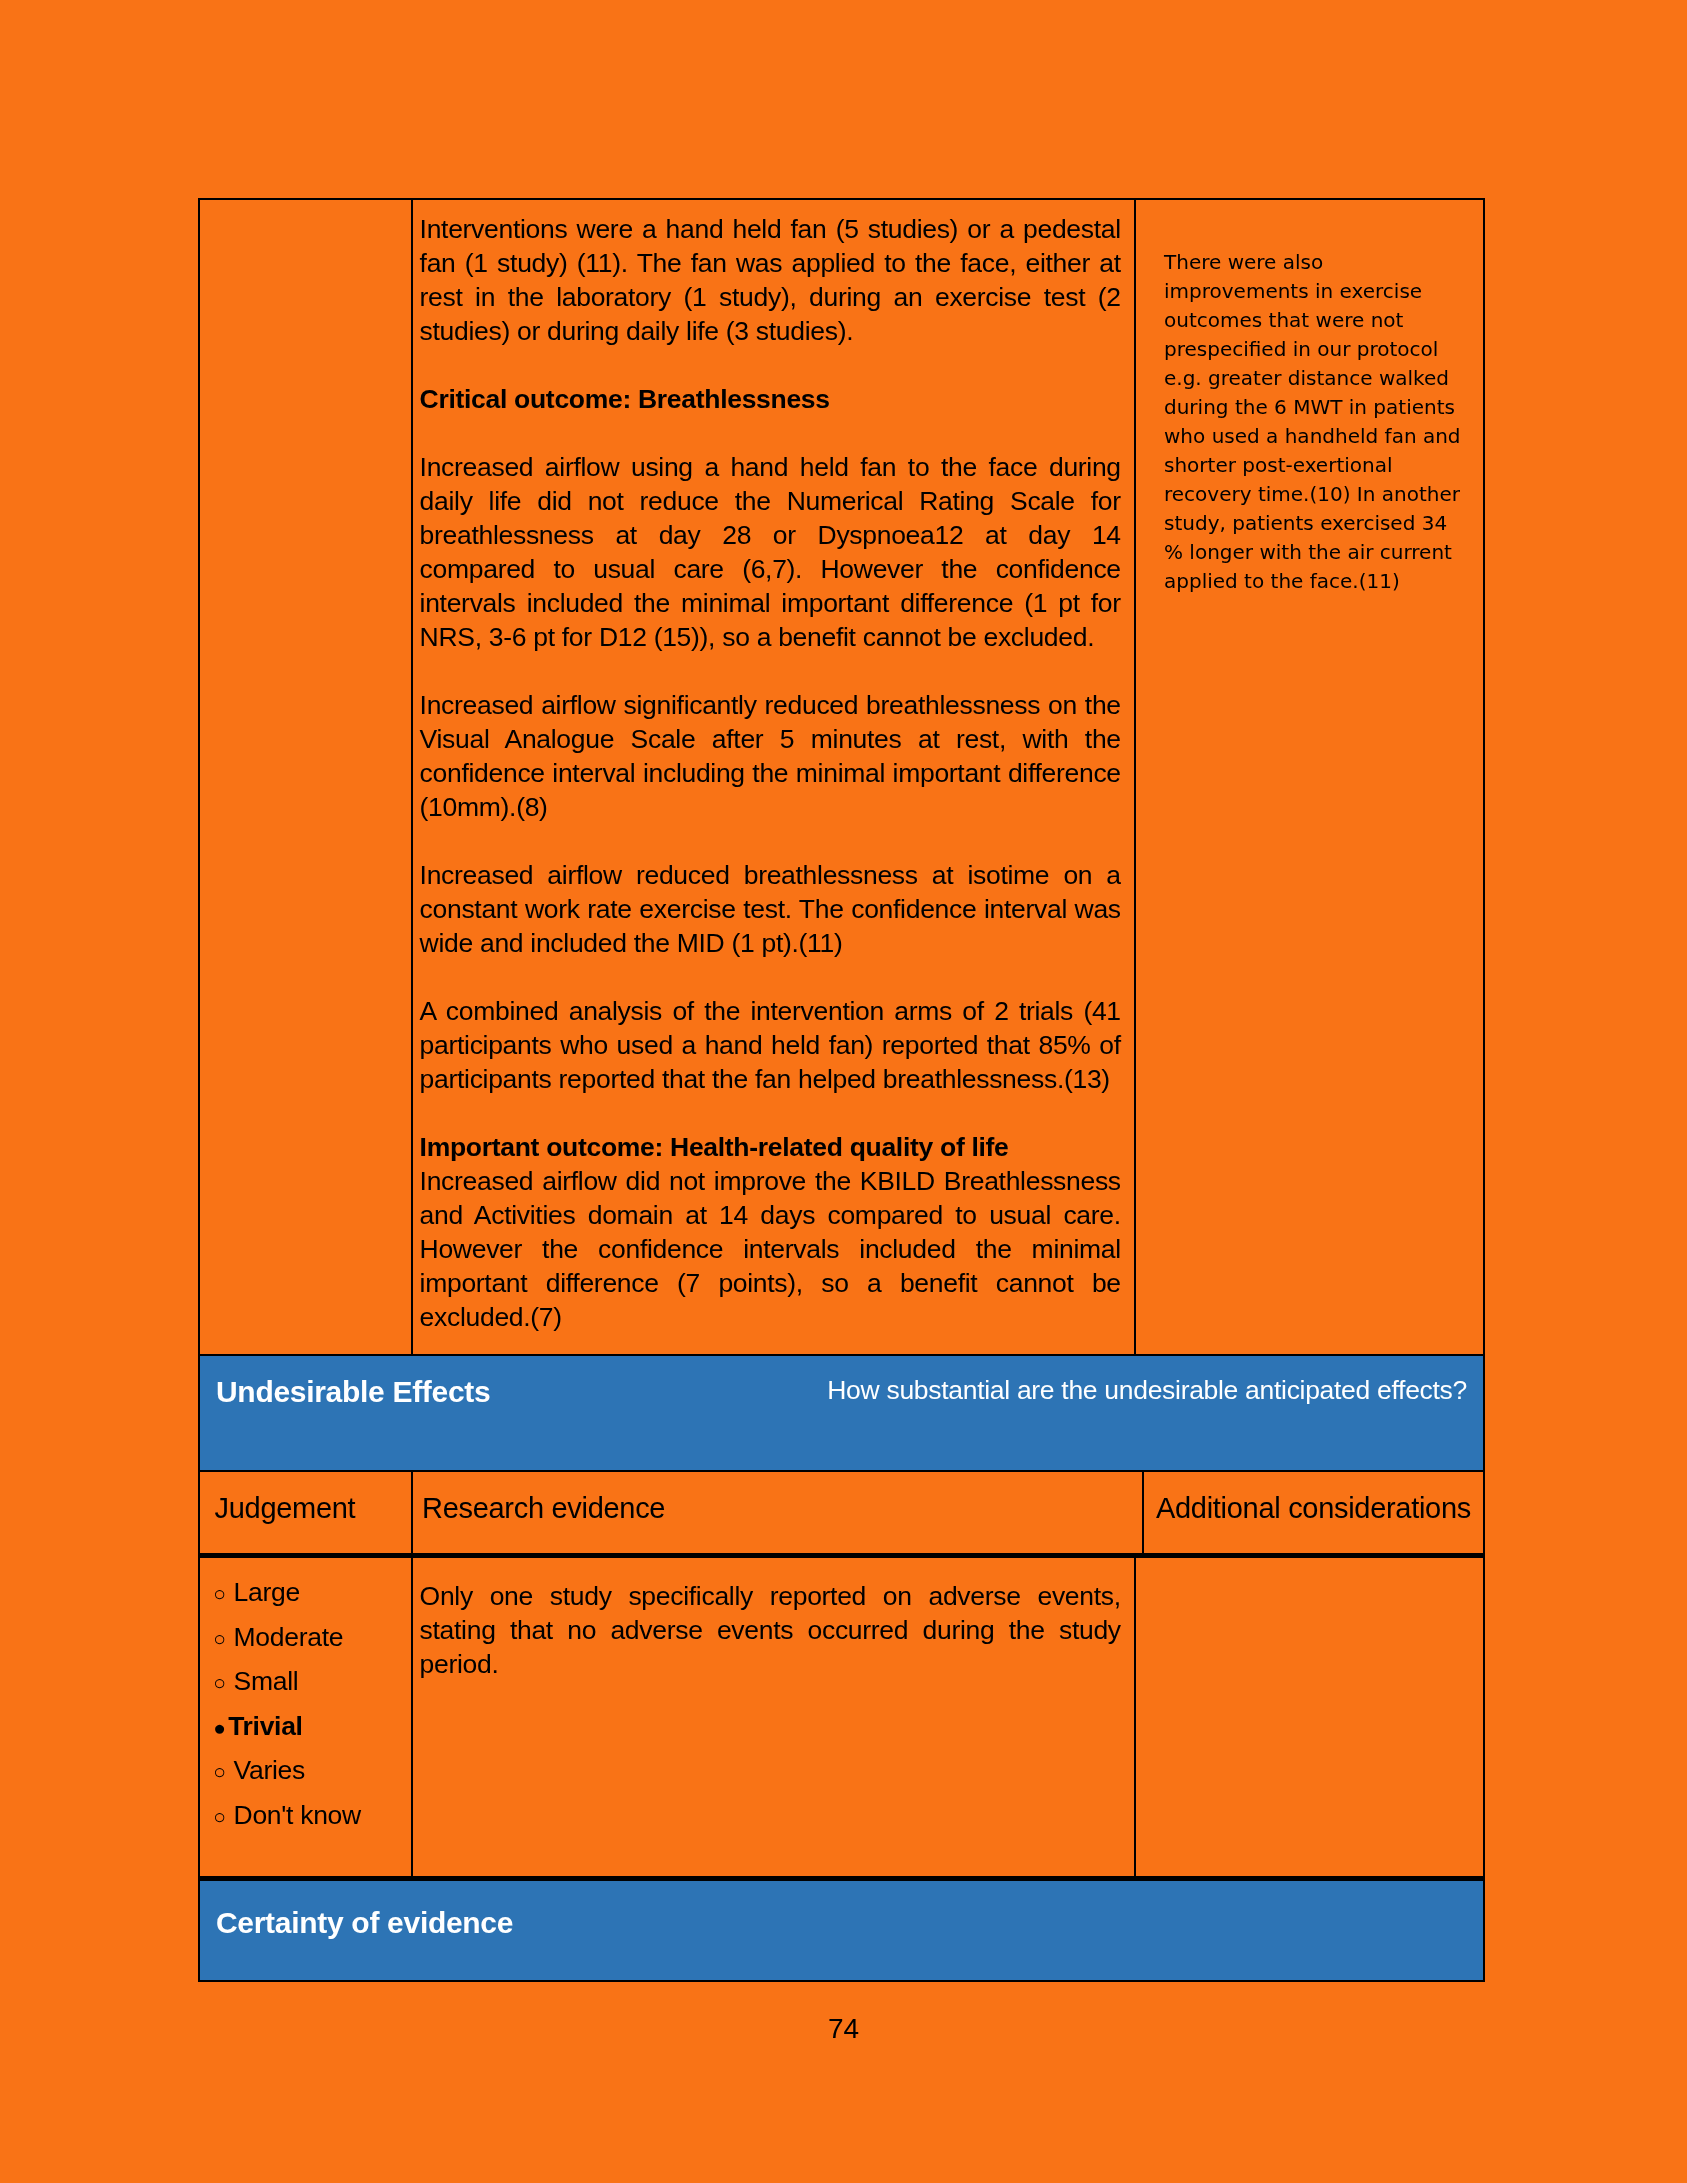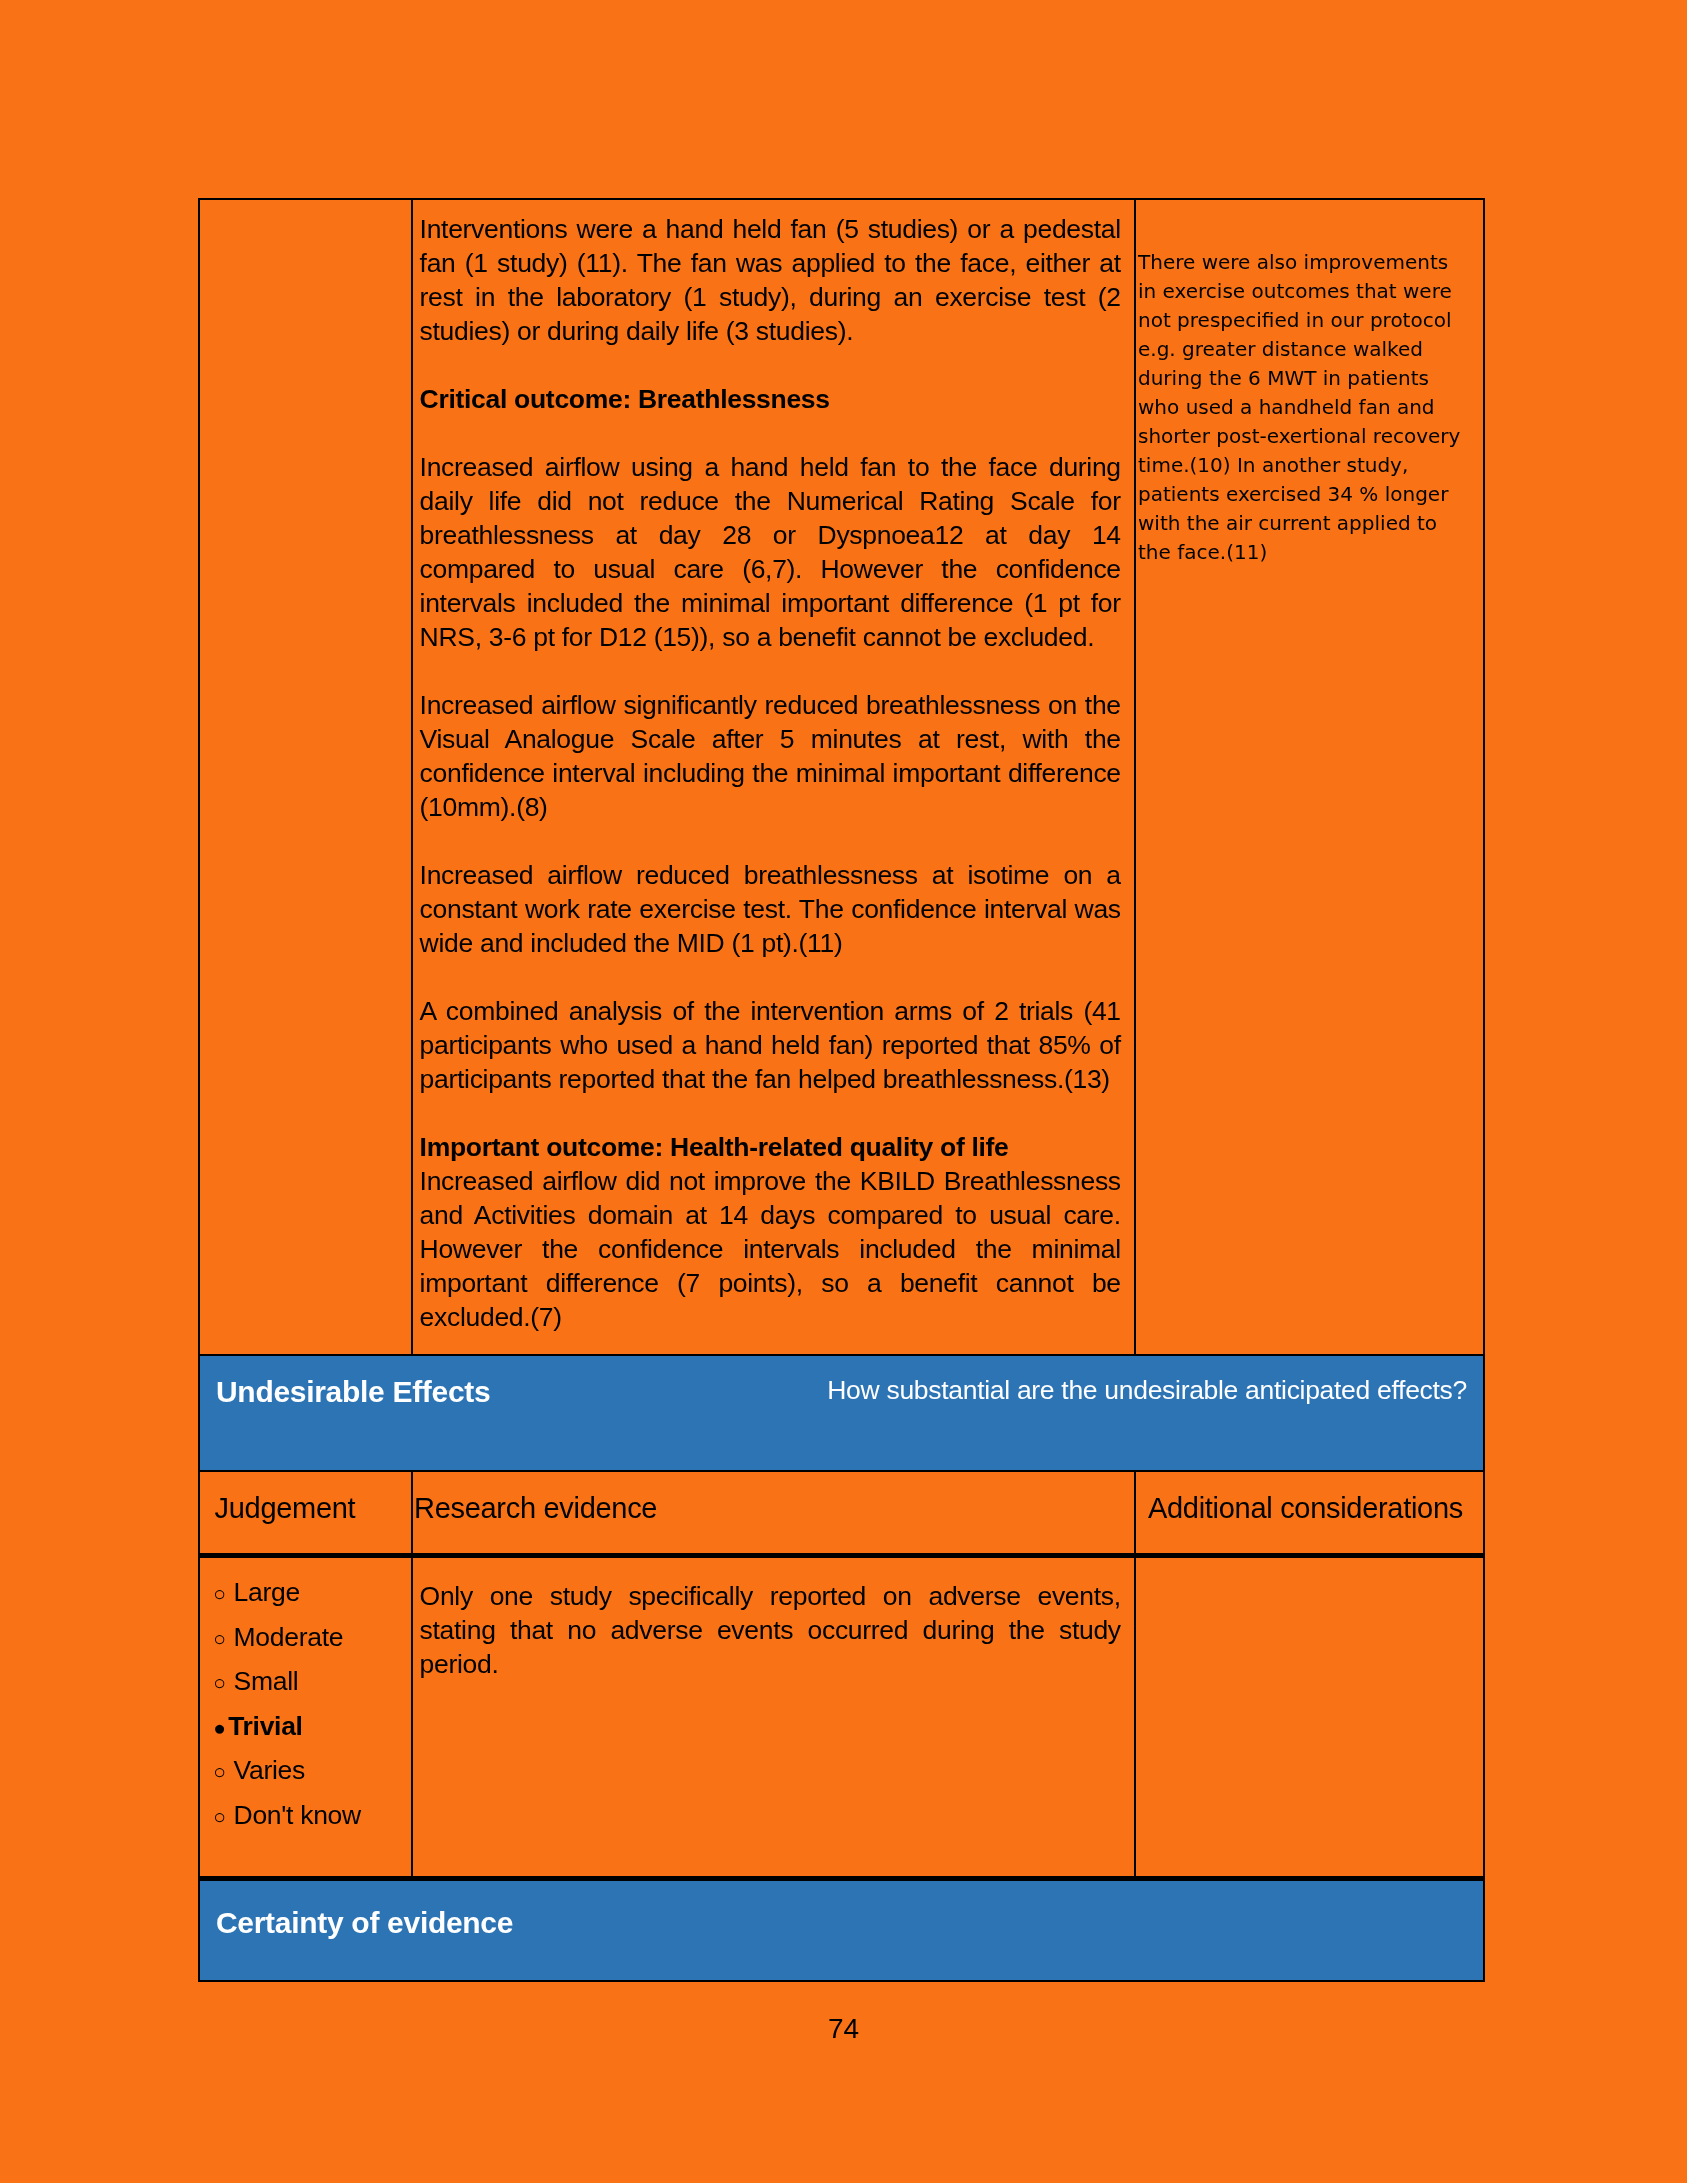--- a/index.html
+++ b/index.html
@@ -20,21 +20,21 @@
   }
   .row { display:flex; width:100%; }
   .cell { overflow:hidden; }
   .c1 { width:213px; border-right:2px solid #000000; }
   .c2 { width:723px; border-right:2px solid #000000; }
   .c3 { flex:1; }
 
   
   .row-a { height:1156px; border-bottom:2px solid #000000; }
   .row-a .c2 { padding:12px 13.2px 0 6.6px; }
-  .row-a .c3 { padding:48px 20px 0 2px; }
+  .row-a .c3 { padding:48px 20px 0 28px; }
 
   .para, .hd {
     font-size:26.5px;
     line-height:34px;
     letter-spacing:-0.3px;
     text-align:justify;
     margin-bottom:34px;
   }
   .hd { font-weight:bold; text-align:left; }
   .hd-tight { margin-bottom:0; }
@@ -64,21 +64,21 @@
   .banner-e {
     height:104px;
     border-top:5.3px solid #000000;
     padding:25px 16px 0 16px;
   }
 
   
   .row-c { height:86px; border-bottom:5.3px solid #000000; }
   .row-c .cell { padding-top:20px; }
   .row-c .c1 { padding-left:14.6px; }
-  .row-c .c2 { padding-left:1px; }
+  .row-c .c2 { padding-left:1px;margin-left:8px; }
   .row-c .c3 { padding-left:12px; }
   .col-header { font-size:29px; letter-spacing:-0.3px; }
 
   
   .row-d { height:318px; }
   .row-d .c1 { padding:20px 5.3px 0 13.2px; }
   .row-d .c2 { padding:21px 13.2px 0 6.6px; }
 
   .opt {
     font-size:26.5px;

